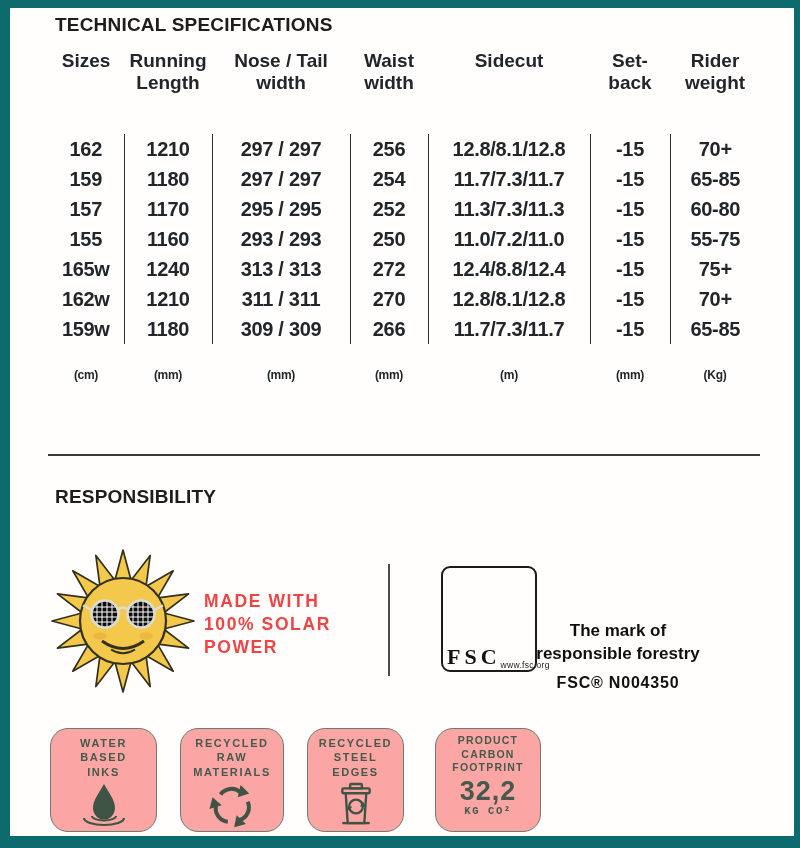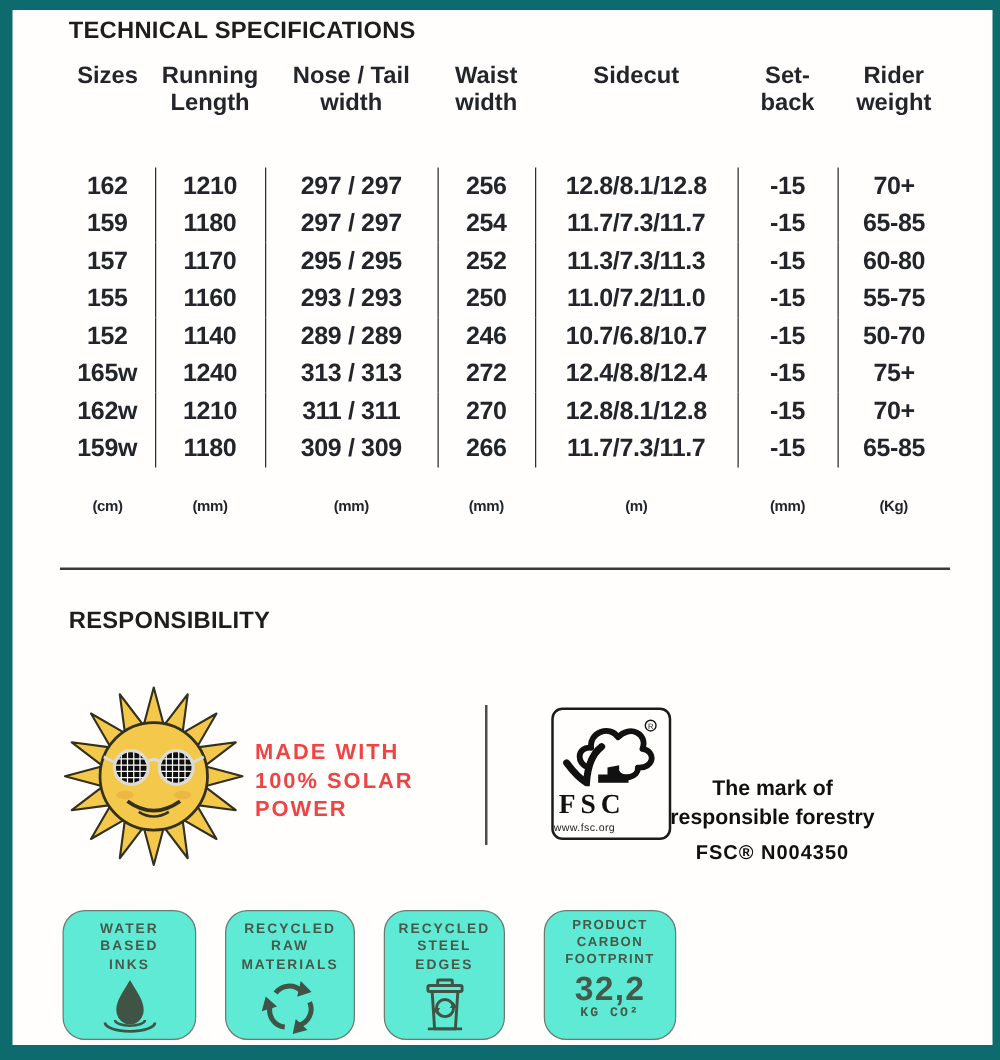--- a/index.html
+++ b/index.html
@@ -59,42 +59,42 @@
     line-height:1.32; color:#ef4444; white-space:pre-line;
   }
   #vline {
     position:absolute; left:378px; top:556px;
     width:2px; height:112px; background:#4c4c4a;
   }
   #fsc-box {
     position:absolute; left:431px; top:558px;
     width:96px; height:106px;
     border:2px solid #1b1b1b; border-radius:9px;
-    display:flex; flex-direction:column; align-items:flex-start;
+    display:flex; flex-direction:row; align-items:flex-end;
     padding-top:5px;
   }
   #fsc-acronym {
     font-family:"Liberation Serif","DejaVu Serif",serif;
     font-size:22px; font-weight:600; color:#111; letter-spacing:4px;
     margin-top:1px; margin-left:4px;
   }
   #fsc-url { font-size:8.5px; color:#222; margin-top:1px; letter-spacing:0.3px; }
   #fsc-text {
     position:absolute; left:523px; top:612px; width:170px;
     text-align:center; color:#101010;
   }
   #fsc-tagline { font-size:17px; font-weight:bold; line-height:1.35; white-space:pre-line; }
   #fsc-license { font-size:16px; font-weight:bold; margin-top:8px; letter-spacing:0.8px; }
 
   
   .badge {
     position:absolute; top:720px; height:104px;
     border:1.8px solid #6d7a6f; border-radius:18px;
     display:flex; flex-direction:column; align-items:center;
-    padding-top:7px; background:#5eead4;
+    padding-top:7px; background:#fca5a5;
   }
   #badge-1 { left:40px;  width:107px; }
   #badge-2 { left:170px; width:104px; }
   #badge-3 { left:297px; width:97px;  }
   #badge-4 { left:425px; width:106px; padding-top:5px; }
   .badge-label {
     font-size:11px; font-weight:bold; letter-spacing:1.6px;
     line-height:1.3; color:#465a4b; text-align:center; white-space:pre-line;
   }
   #badge-4 .badge-label { font-size:10.5px; letter-spacing:1.2px; }
@@ -170,29 +170,20 @@
             <td>60-80</td>
         </tr>
         <tr>
           <td>155</td>
             <td>1160</td>
             <td>293 / 293</td>
             <td>250</td>
             <td>11.0/7.2/11.0</td>
             <td>-15</td>
             <td>55-75</td>
-        </tr>
-        <tr>
-          <td>152</td>
-            <td>1140</td>
-            <td>289 / 289</td>
-            <td>246</td>
-            <td>10.7/6.8/10.7</td>
-            <td>-15</td>
-            <td>50-70</td>
         </tr>
         <tr>
           <td>165w</td>
             <td>1240</td>
             <td>313 / 313</td>
             <td>272</td>
             <td>12.4/8.8/12.4</td>
             <td>-15</td>
             <td>75+</td>
         </tr>

